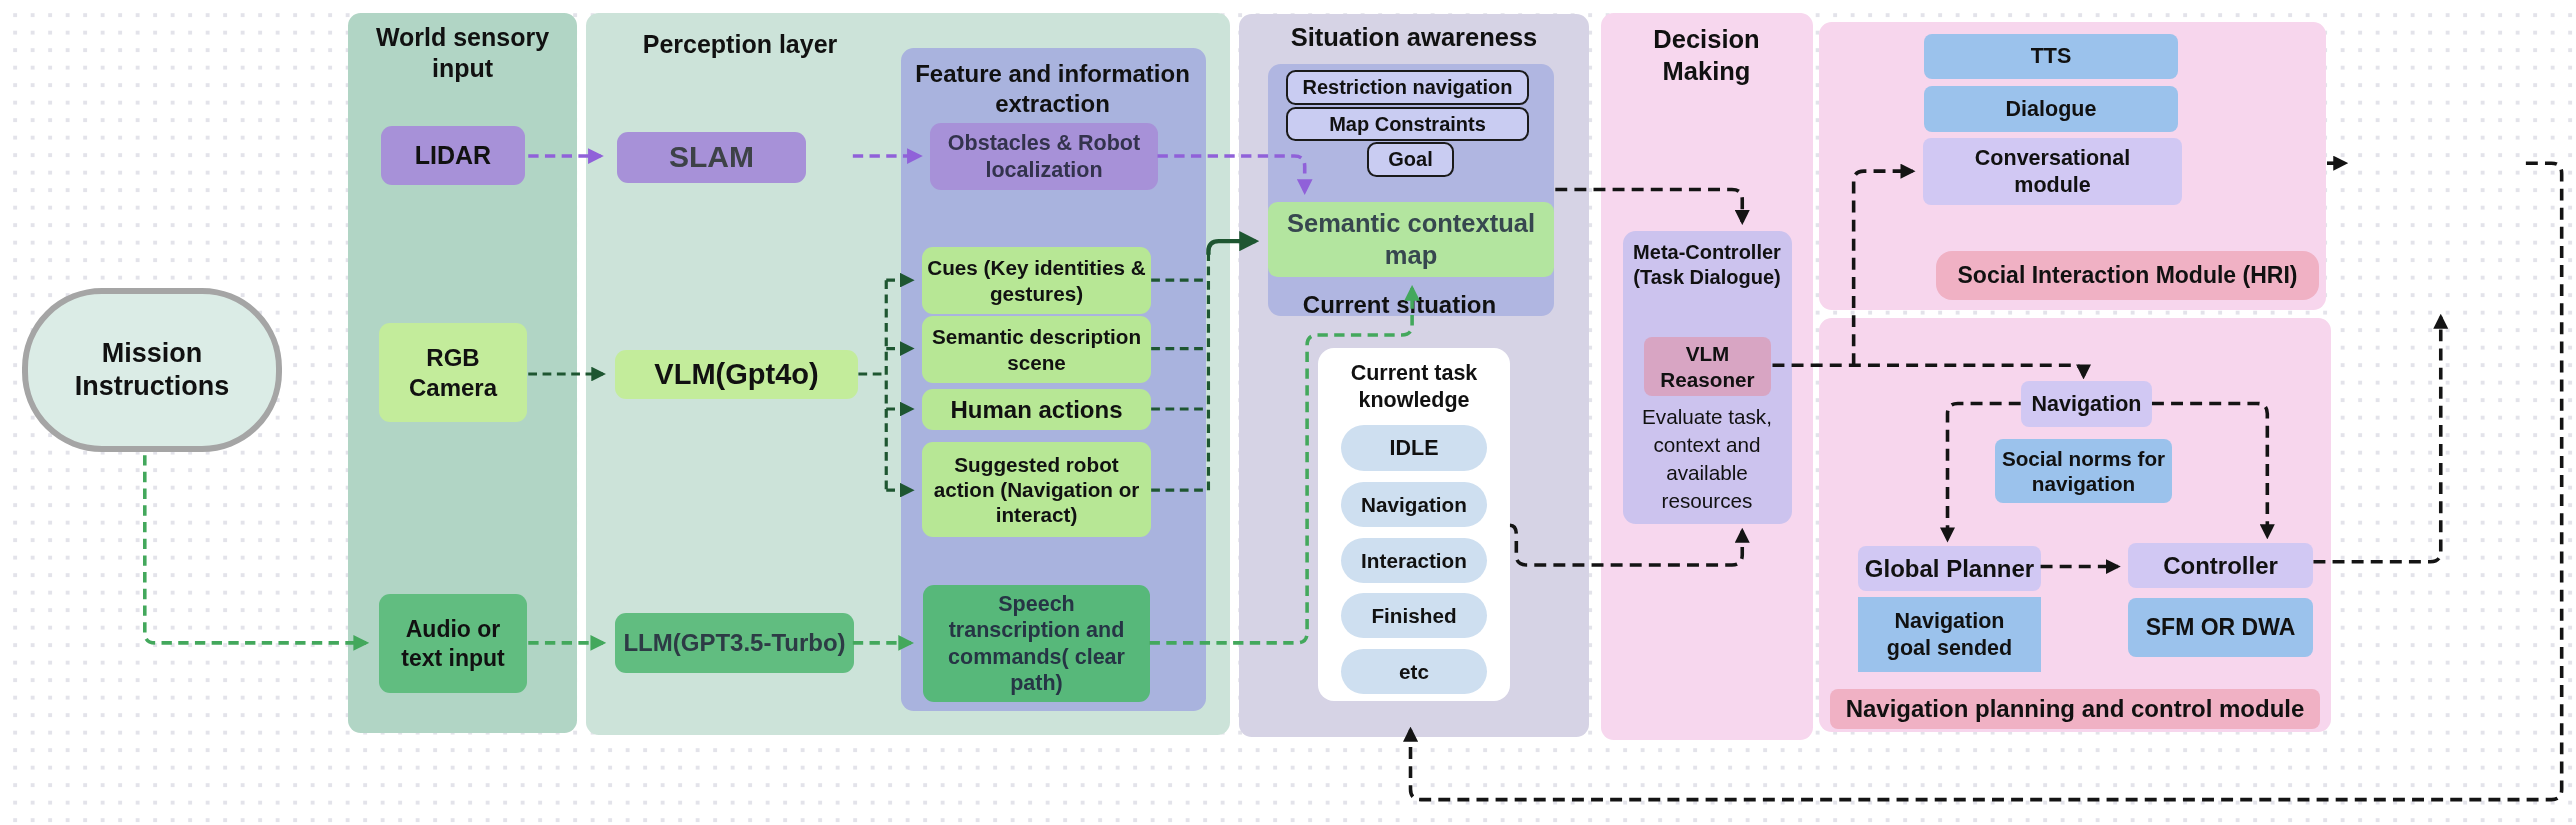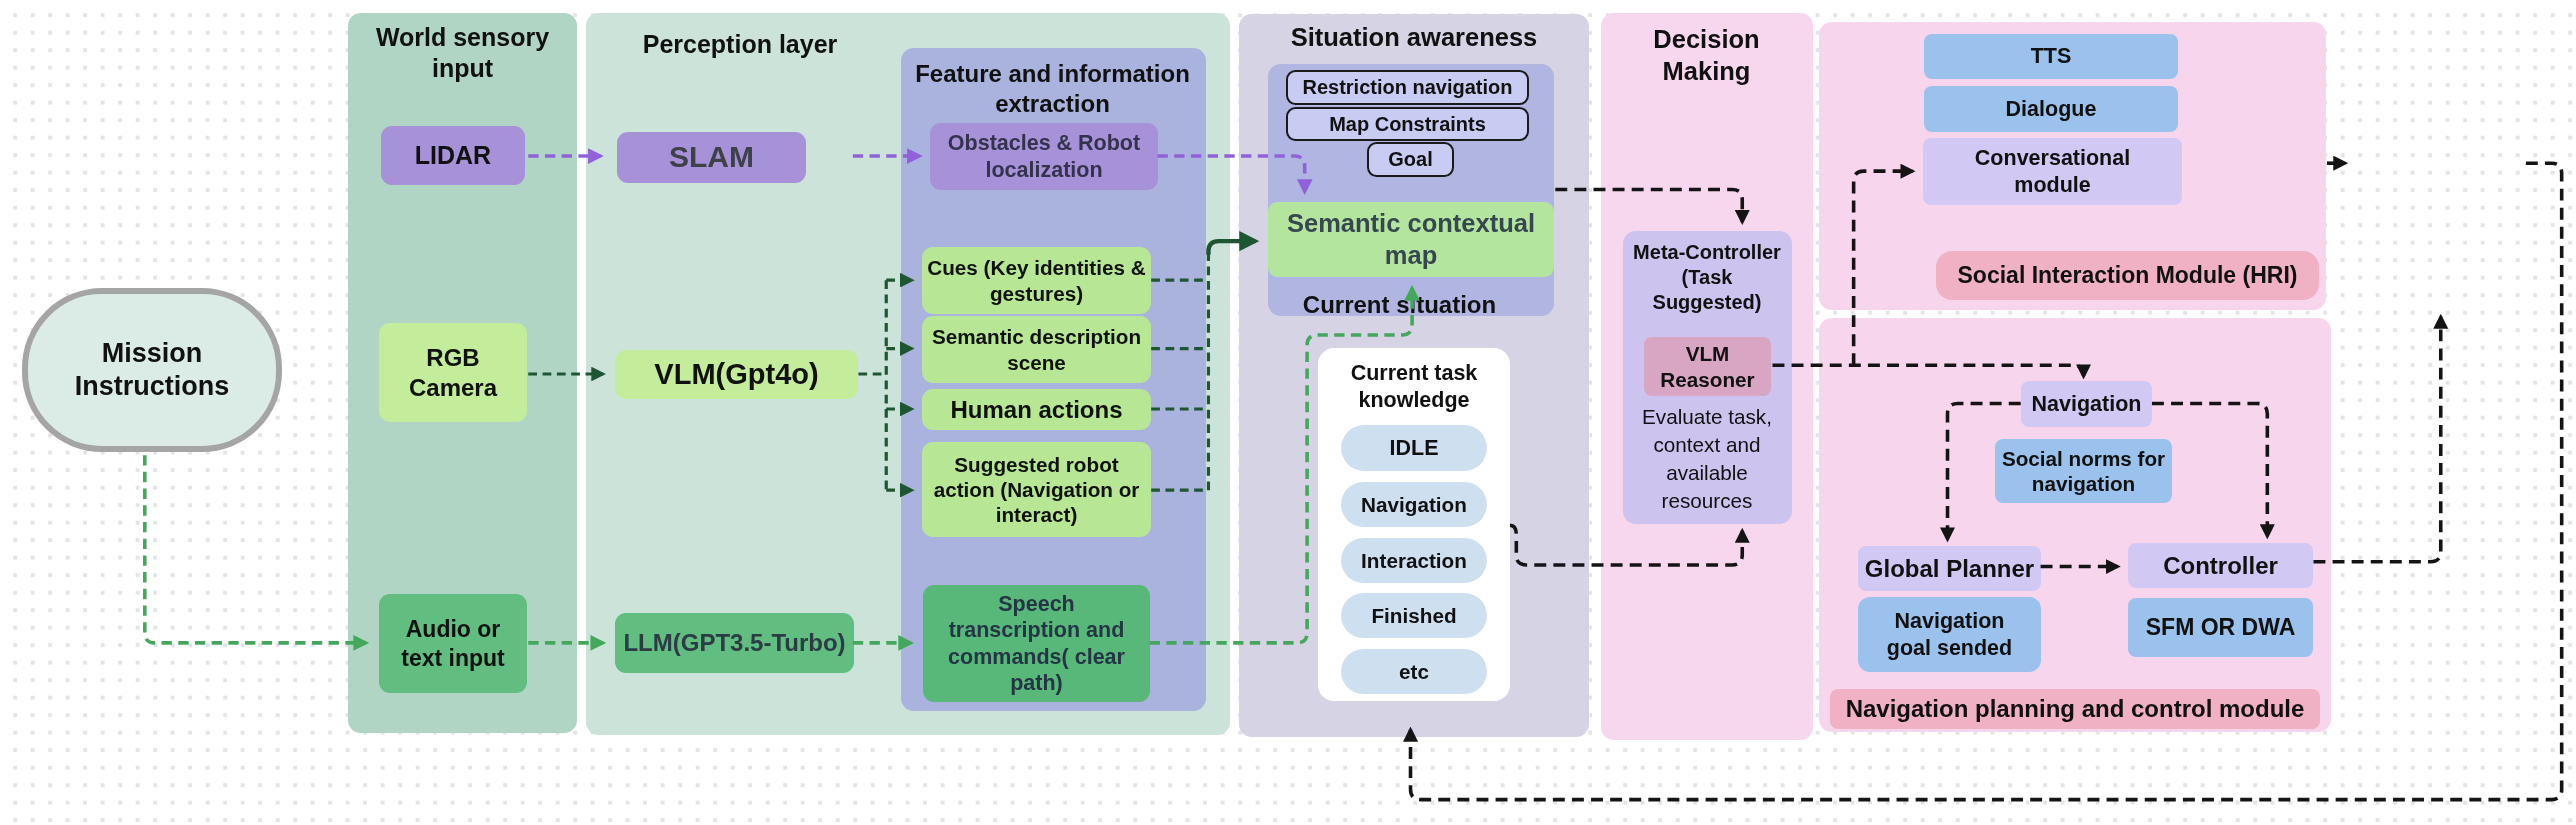--- a/index.html
+++ b/index.html
@@ -63,36 +63,36 @@
   <div class="abs hdr" style="left:1322px;top:360px;width:184px;font-size:21.5px;">Current task knowledge</div>
   <div class="abs pill" style="left:1341px;top:425px;width:146px;height:46px;font-size:21.5px;">IDLE</div>
   <div class="abs pill" style="left:1341px;top:482px;width:146px;height:45px;font-size:20.7px;">Navigation</div>
   <div class="abs pill" style="left:1341px;top:538px;width:146px;height:45px;font-size:20.7px;">Interaction</div>
   <div class="abs pill" style="left:1341px;top:593px;width:146px;height:45px;font-size:20.7px;">Finished</div>
   <div class="abs pill" style="left:1341px;top:649px;width:146px;height:45px;font-size:20.7px;">etc</div>
 
   <div class="abs panel" style="left:1601px;top:12.7px;width:212px;height:727px;background:var(--panel_decision);"></div>
   <div class="abs hdr" style="left:1627px;top:24px;width:159px;font-size:25.5px;">Decision Making</div>
   <div class="abs panel" style="left:1623px;top:231px;width:169px;height:293px;background:var(--box_meta);"></div>
-  <div class="abs hdr" style="left:1626px;top:240px;width:162px;font-size:20px;">Meta-Controller (Task Suggested)</div>
+  <div class="abs hdr" style="left:1626px;top:240px;width:162px;font-size:20px;">Meta-Controller (Task Dialogue)</div>
   <div class="abs box" style="left:1644px;top:337px;width:127px;height:59px;background:var(--box_reasoner);font-size:20.7px;border-radius:8px;">VLM Reasoner</div>
   <div class="abs hdr" style="left:1629px;top:403px;width:156px;font-size:20.7px;font-weight:normal;line-height:1.35;">Evaluate task, context and available resources</div>
 
   <div class="abs panel" style="left:1819px;top:22px;width:507px;height:288px;background:var(--panel_social);"></div>
   <div class="abs box" style="left:1924px;top:34px;width:254px;height:45px;background:var(--box_blue);font-size:21.5px;border-radius:8px;">TTS</div>
   <div class="abs box" style="left:1923px;top:138px;width:259px;height:67px;background:var(--box_lavender);font-size:21.5px;border-radius:8px;padding:0 56px;">Conversational module</div>
   <div class="abs box" style="left:1924px;top:86px;width:254px;height:46px;background:var(--box_blue);font-size:21.5px;border-radius:8px;">Dialogue</div>
   <div class="abs box" style="left:1936px;top:251px;width:383px;height:49px;background:var(--box_label_pink);font-size:23px;border-radius:16px;">Social Interaction Module (HRI)</div>
 
   <div class="abs panel" style="left:1819px;top:318px;width:512px;height:414px;background:var(--panel_navigation);"></div>
   <div class="abs box" style="left:2021px;top:381px;width:131px;height:46px;background:var(--box_lavender);font-size:21.5px;border-radius:8px;">Navigation</div>
   <div class="abs box" style="left:1995px;top:439px;width:177px;height:64px;background:var(--box_blue);font-size:20.7px;border-radius:8px;">Social norms for navigation</div>
   <div class="abs box" style="left:1858px;top:546px;width:183px;height:45px;background:var(--box_lavender);font-size:24px;border-radius:8px;">Global Planner</div>
   <div class="abs box" style="left:2128px;top:543px;width:185px;height:45px;background:var(--box_lavender);font-size:24px;border-radius:8px;">Controller</div>
-  <div class="abs box" style="left:1858px;top:597px;width:183px;height:75px;background:var(--box_blue);font-size:21.5px;border-radius:12px;padding:0 20.7px;">Navigation goal sended</div>
+  <div class="abs box" style="left:1858px;top:597px;width:183px;height:75px;background:var(--box_blue);font-size:21.5px;border-radius:0;padding:0 20.7px;">Navigation goal sended</div>
   <div class="abs box" style="left:2128px;top:598px;width:185px;height:59px;background:var(--box_blue);font-size:23px;border-radius:8px;">SFM OR DWA</div>
   <div class="abs box" style="left:1830px;top:689px;width:490px;height:40px;background:var(--box_label_pink);font-size:24px;border-radius:8px;">Navigation planning and control module</div>
 
 
   <svg width="2576" height="826" viewBox="0 0 3238 1038">
     <defs>
       <marker id="m-purple" viewBox="0 0 10 10" refX="8" refY="5" markerWidth="4.4" markerHeight="4.4" orient="auto-start-reverse">
         <path d="M0 0L10 5L0 10z" fill="var(--arrow_purple)"></path>
         </marker>
       <marker id="m-dgreen" viewBox="0 0 10 10" refX="8" refY="5" markerWidth="4.6" markerHeight="4.6" orient="auto-start-reverse">

